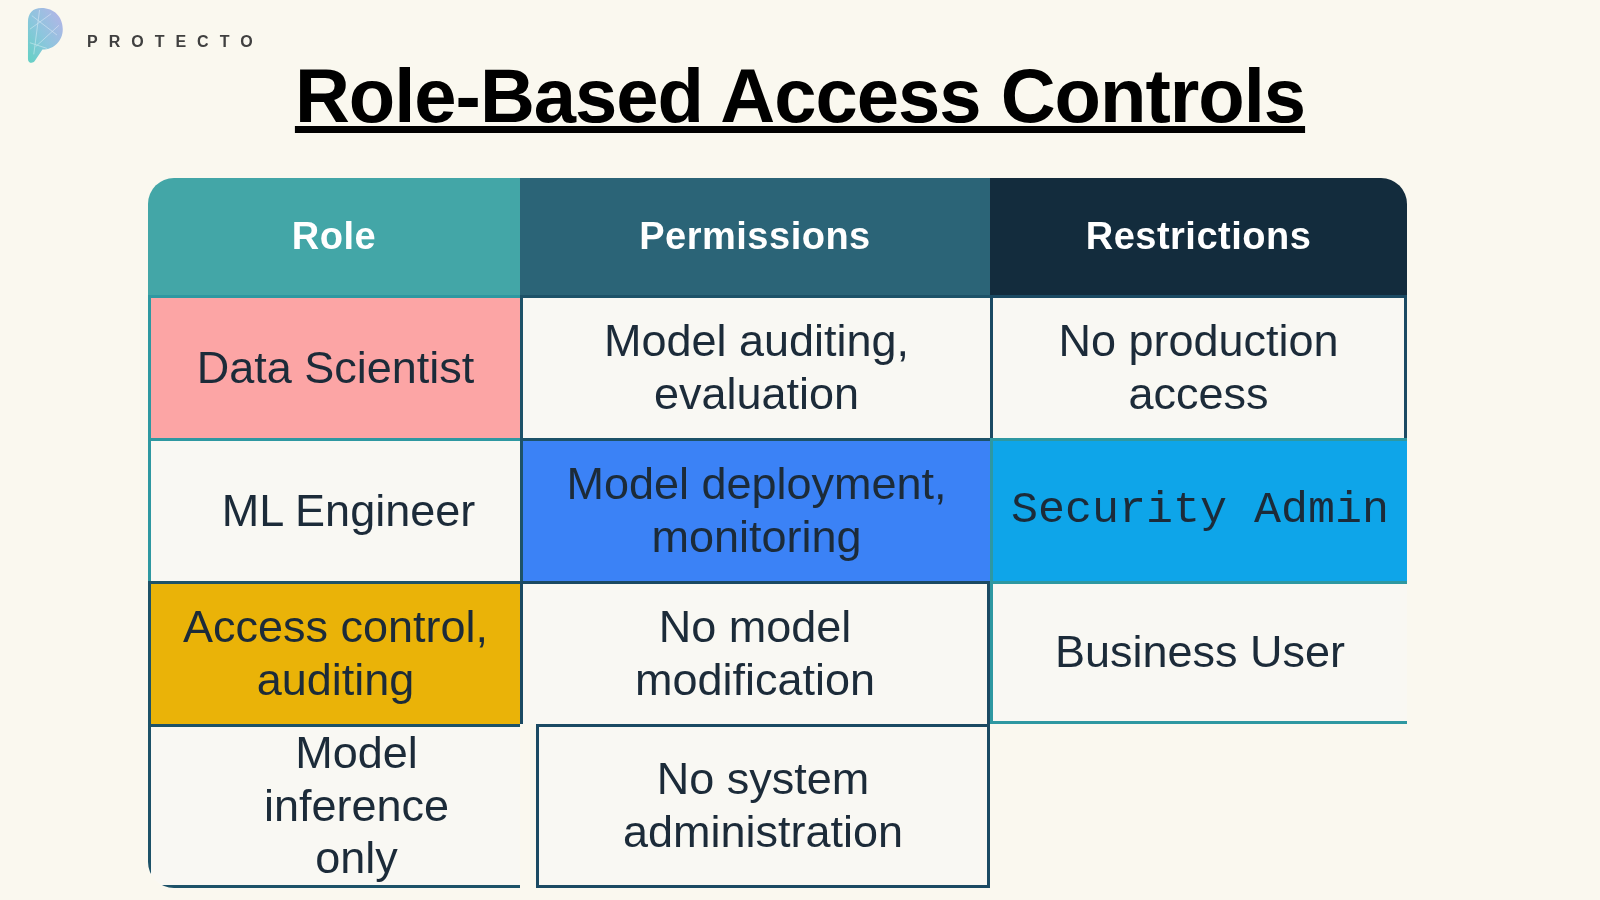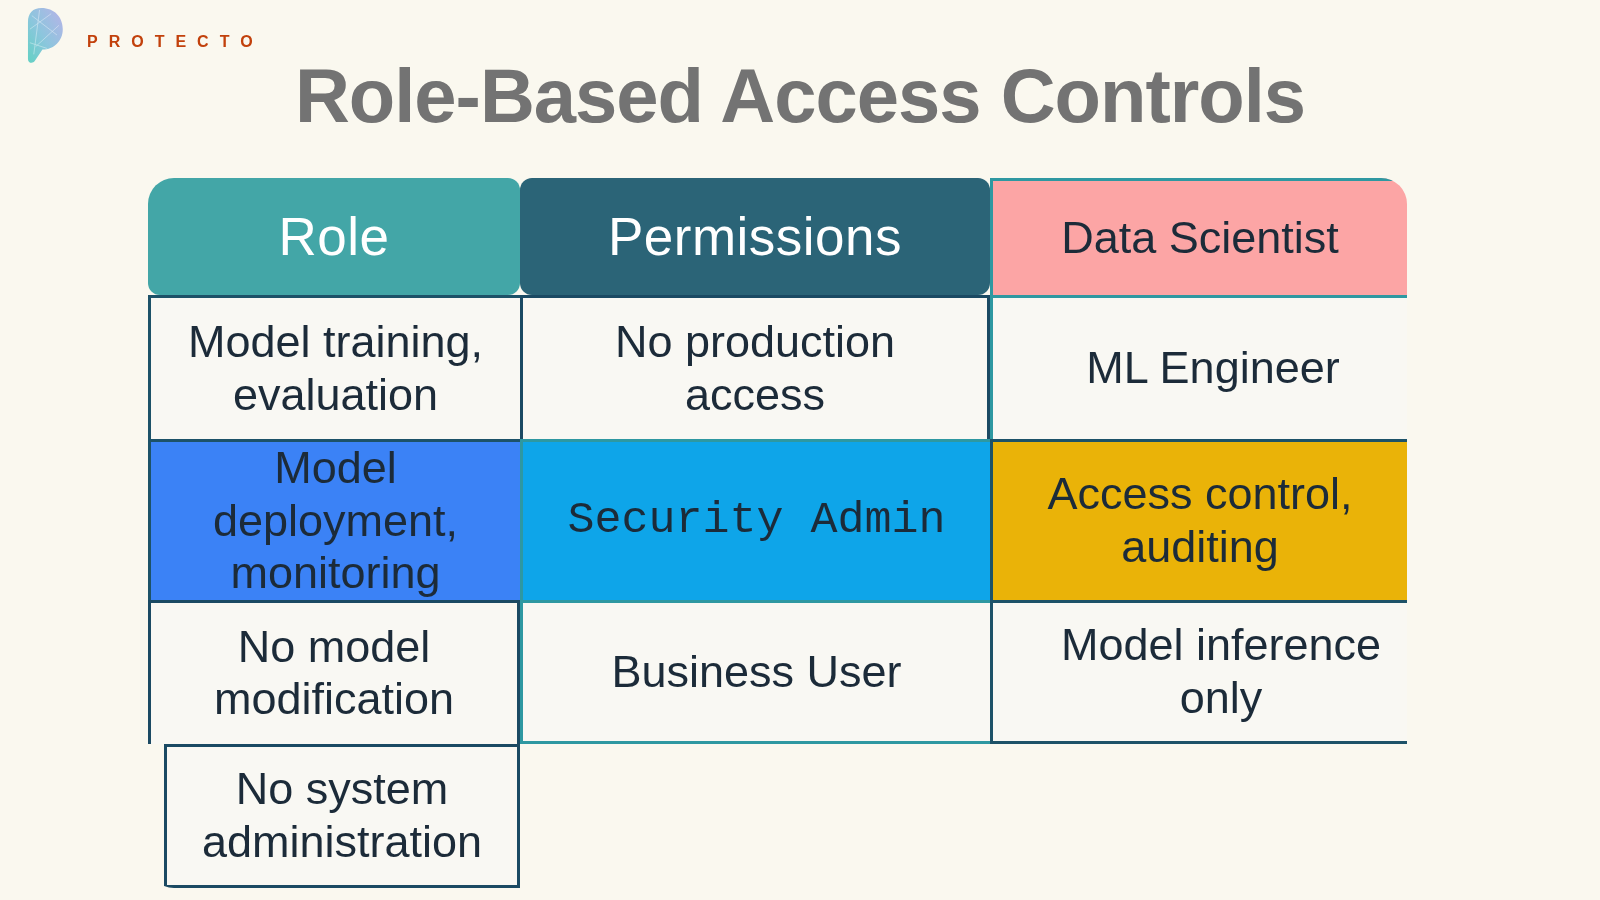--- a/index.html
+++ b/index.html
@@ -9,46 +9,46 @@
     font-family:"Liberation Sans", sans-serif;
     position:relative;overflow:hidden;
   }
   .slide{position:absolute;inset:0;}
 
   
   .logo{position:absolute;left:18px;top:6px;display:flex;align-items:center;gap:22px;}
   .logo-mark{width:47px;height:58px;display:block;}
   .logo-word{
     font-size:16px;font-weight:700;letter-spacing:11px;
-    color:#c2410c;margin-top:14px;
+    color:#404040;margin-top:14px;
   }
 
   
   .page-title{
     position:absolute;left:0;top:52px;width:100%;
     text-align:center;
     font-size:76px;font-weight:700;letter-spacing:-1px;
-    color:#737373;
+    color:#000000;
+    text-decoration:underline;
   }
 
   
   .rbac-table{
     position:absolute;left:148px;top:178px;
     width:1259px;height:710px;
     display:grid;
     grid-template-columns:372px 470px 417px;
     grid-template-rows:117px repeat(4, 1fr);
     border-radius:26px;
     overflow:hidden;
   }
   .hcell{
     display:flex;align-items:center;justify-content:center;
-    color:#ffffff;font-size:53px;font-weight:400;
+    color:#ffffff;font-size:38px;font-weight:700;
     letter-spacing:0.5px;
-    border-radius:12px;
   }
   .cell{
     display:flex;align-items:center;justify-content:center;
     text-align:center;
     font-size:45px;line-height:1.17;
     color:#1c2b39;
     white-space:pre-line;
     border-style:solid;border-width:0;
     padding:0 6px;box-sizing:border-box;
   }
@@ -82,23 +82,24 @@
     </svg>
     <div class="logo-word">PROTECTO</div>
   </div>
 
   <div class="page-title">Role-Based Access Controls</div>
 
   <div class="rbac-table">
 
     <div class="hcell" style="background-color: rgb(67, 166, 167);">Role</div>
     <div class="hcell" style="background-color: rgb(43, 100, 119);">Permissions</div>
+    <div class="hcell" style="background-color: rgb(19, 44, 61);">Restrictions</div>
 
     <div class="cell c1" style="background-color: #fca5a5; border-color: rgb(46, 152, 161); text-align: right;">Data Scientist</div>
-    <div class="cell c2" style="background-color: rgb(249, 248, 243); border-color: rgb(29, 82, 104);">Model training,
+    <div class="cell c2" style="background-color: rgb(249, 248, 243); border-color: rgb(29, 82, 104);">Model auditing,
 evaluation</div>
     <div class="cell c3" style="background-color: rgb(249, 248, 243); border-color: rgb(27, 74, 99);">No production
 access</div>
 
     <div class="cell c1" style="background-color: rgb(249, 248, 243); border-color: rgb(46, 152, 161); padding-left: 32px;">ML Engineer</div>
     <div class="cell c2" style="background-color: #3b82f6; border-color: rgb(29, 82, 104);">Model deployment,
 monitoring</div>
 
     <div class="cell c1" style="background-color: #0ea5e9; border-color: rgb(46, 152, 161); font-family: Liberation Mono, monospace;">Security Admin</div>
     <div class="cell c2" style="background-color: #eab308; border-color: rgb(29, 82, 104);">Access control,

